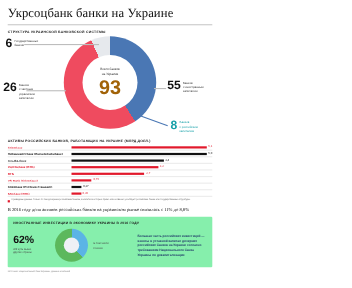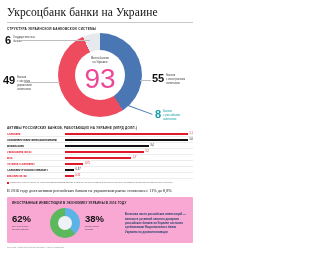--- a/index.html
+++ b/index.html
@@ -46,21 +46,21 @@
   }
   .donut-hole{
     position:absolute;left:17px;top:17px;width:50px;height:50px;
     border-radius:50%;background:#fff;
   }
   .donut-center{
     position:absolute;left:17px;top:17px;width:50px;height:50px;
     display:flex;flex-direction:column;align-items:center;justify-content:center;
   }
   .dc-cap{font-size:2.9px;color:#333;line-height:1.35;text-align:center;}
-  .dc-num{font-size:28px;font-weight:normal;color:#ec4899;line-height:1;margin-top:1px;
+  .dc-num{font-size:18px;font-weight:bold;color:#a16207;line-height:1;margin-top:1px;
           font-family:"Liberation Sans", sans-serif;}
 
   .leader{position:absolute;background:#bdbdbd;height:1px;}
 
   .stat{position:absolute;display:flex;align-items:flex-start;}
   .stat .num{font-size:11px;font-weight:bold;line-height:1;color:#111;}
   .stat .cap{font-size:2.7px;line-height:1.45;color:#3a3a3a;margin-left:2px;padding-top:1px;}
 
   .s-top{left:5px;top:4px;}
   .s-left{left:3px;top:44px;}
@@ -96,21 +96,21 @@
   .fn-txt{font-size:2.1px;line-height:1.5;color:#666;margin-left:1.5px;}
 
   
   .summary{
     font-family:"Liberation Serif", serif;
     font-size:4.2px;color:#111;margin:3px 7px 0 7px;line-height:1.3;
   }
 
   
   .panel{
-    margin:4px 7px 0 7px;background:#f9a8d4;border-radius:1px;
+    margin:4px 7px 0 7px;background:#86efac;border-radius:1px;
     padding:4px 5px 5px 5px;position:relative;
   }
   .panel-kicker{
     font-size:3px;font-weight:bold;letter-spacing:.2px;color:#1a1a1a;
     text-transform:uppercase;margin-bottom:3px;
   }
   .panel-body{display:flex;align-items:center;}
   .pct{width:36px;flex:none;}
   .pct .big{font-size:9.5px;font-weight:bold;color:#111;line-height:1;}
   .pct .sub{font-size:2.5px;color:#444;line-height:1.45;margin-top:1px;}
@@ -158,21 +158,21 @@
     <div class="leader" style="left:24px;top:51px;width:36px;"></div>
     <div class="leader" style="left:140px;top:49px;width:11px;"></div>
     <div class="pointer" style="left:128px;top:74px;width:26px;transform:rotate(20deg);"></div>
 
     <div class="stat s-top">
       <span class="num">6</span>
       <span class="cap">Государственных<br>банков</span>
     </div>
 
     <div class="stat s-left">
-      <span class="num">49</span>
+      <span class="num">26</span>
       <span class="cap">Банков<br>с частным<br>украинским<br>капиталом</span>
     </div>
 
     <div class="stat s-right">
       <span class="num">55</span>
       <span class="cap">Банков<br>с иностранным<br>капиталом</span>
     </div>
 
     <div class="stat s-teal">
       <span class="num">8</span>
@@ -254,21 +254,20 @@
       <div class="pct">
         <div class="big">62%</div>
         <div class="sub">2/3 чуть выше<br>другие страны</div>
       </div>
 
       <div class="mini-donut">
         <div class="mini-hole"></div>
       </div>
 
       <div class="pct right">
-        <div class="big">38%</div>
         <div class="sub">В том числе<br>Россия</div>
       </div>
 
       <div class="panel-note">Большая часть российских инвестиций — взносы в уставной капитал дочерних российских банков на Украине согласно требованиям Национального банка Украины по докапитализации</div>
     </div>
   </div>
 
   <div class="source">Источник: Национальный банк Украины, данные компаний</div>
 
 </div>

